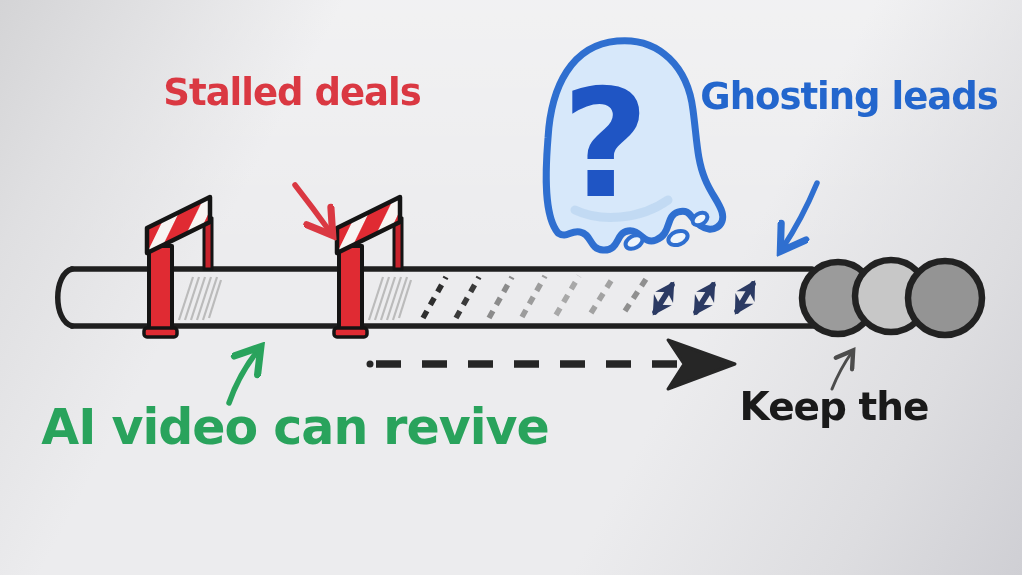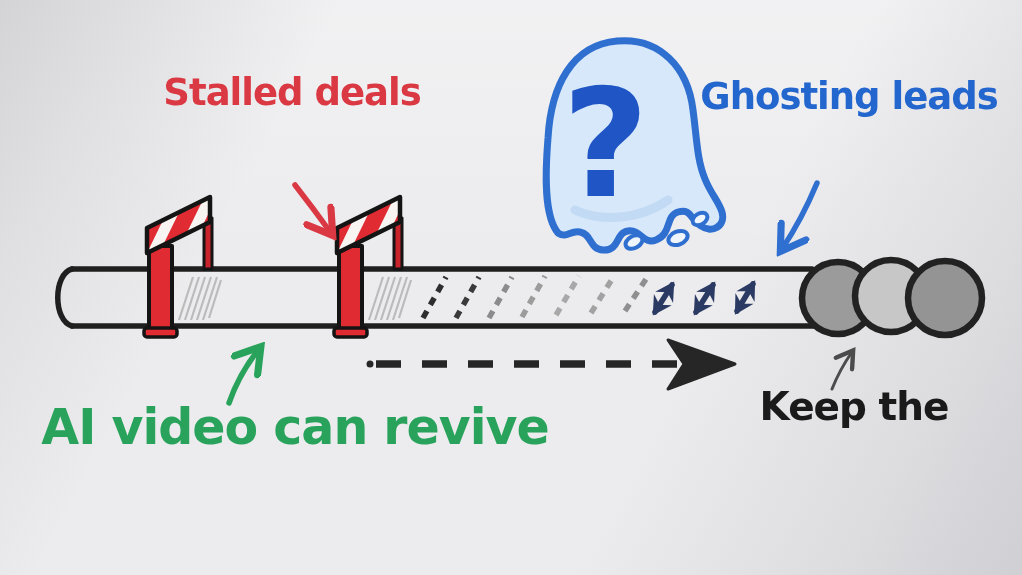--- a/index.html
+++ b/index.html
@@ -21,21 +21,21 @@
     line-height:1.16;
     white-space:nowrap;
     font-weight:600;
     letter-spacing:-1px;
     transform:translateX(-50%);
   }
   .note .l1,.note .l2{display:block;}
   #note-stalled{left:292px;top:72px;color:#da3842;font-size:37px;}
   #note-ghosting{left:849px;top:76px;color:#2366cd;font-size:37px;}
   #note-revive{left:288px;top:400px;color:#29a35c;font-size:49px;margin-left:7px;}
-  #note-flowing{left:834px;top:384px;color:#1a1a1a;font-size:39px;font-weight:800;margin-left:20px;}
+  #note-flowing{left:834px;top:384px;color:#1a1a1a;font-size:39px;font-weight:800;}
 </style>
 </head>
 <body>
 
 <div id="stage">
 
   <svg width="1022" height="575" viewBox="0 0 1022 575">
     <defs>
       <pattern id="stripes" width="27" height="27" patternUnits="userSpaceOnUse" patternTransform="rotate(26)">
         <rect width="27" height="27" fill="#e02b33"></rect>

